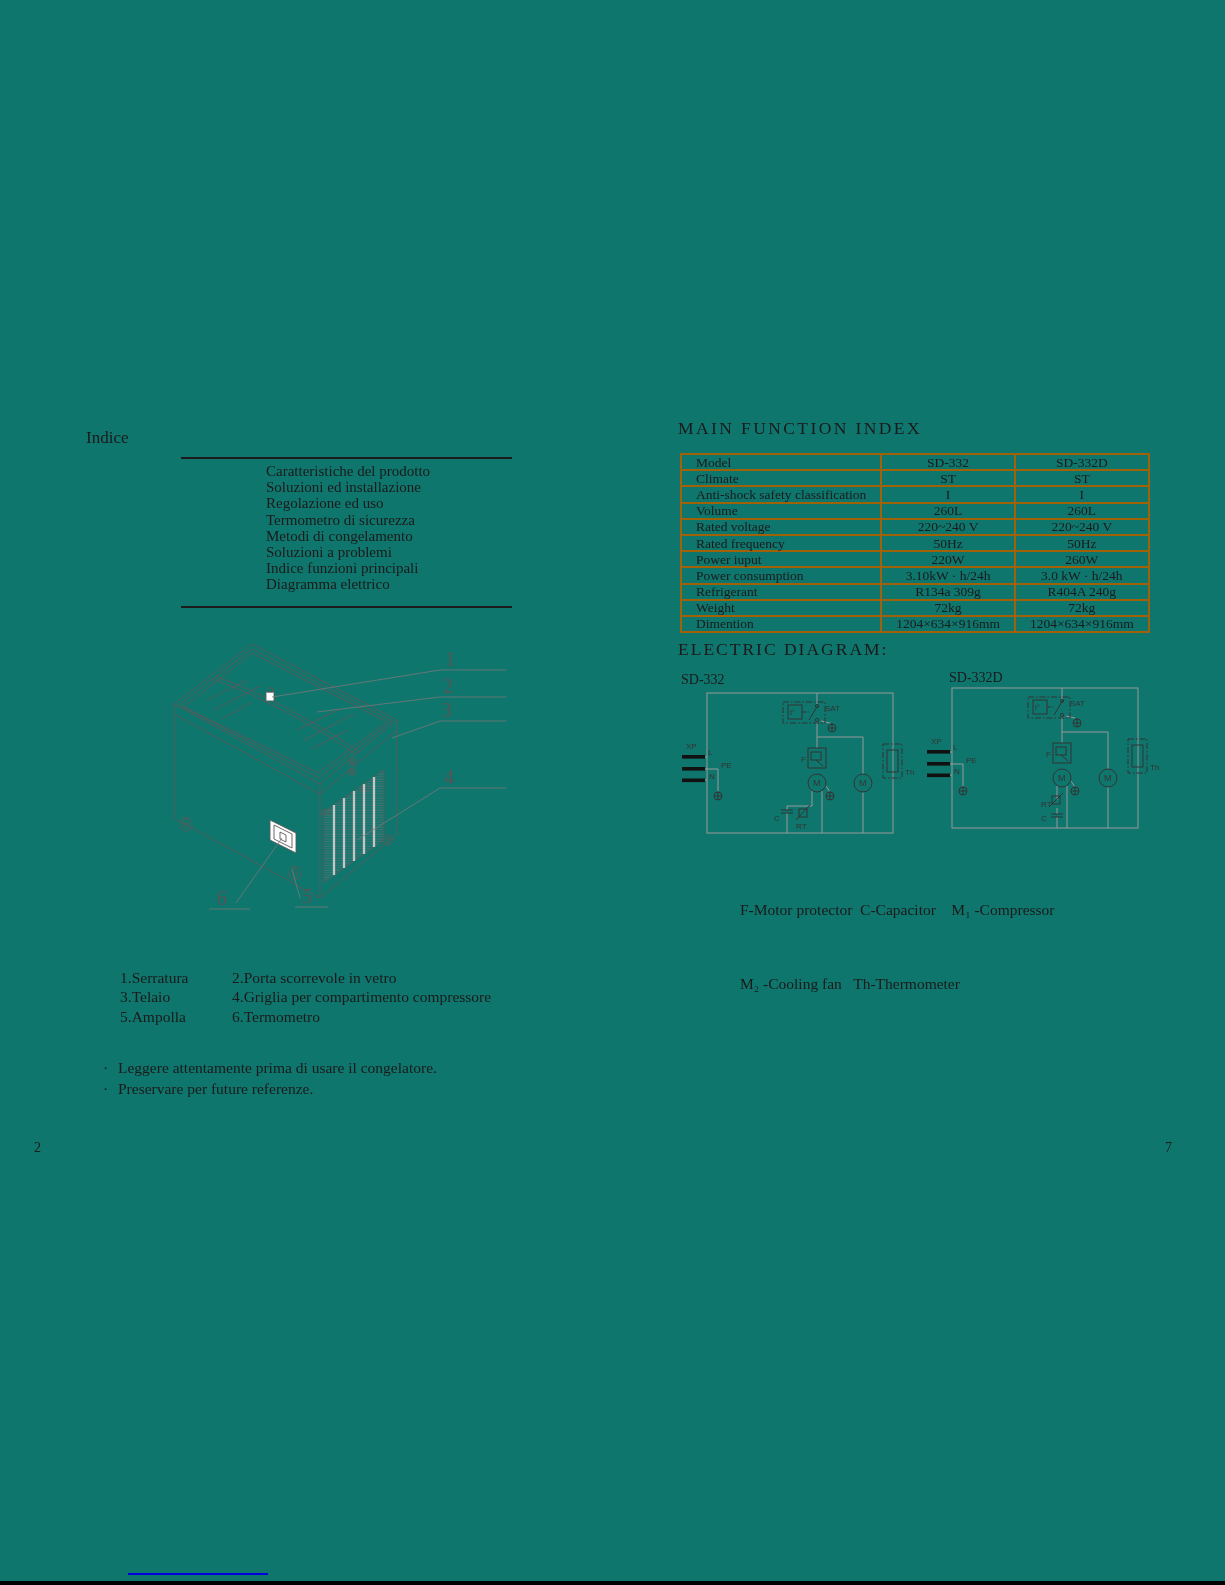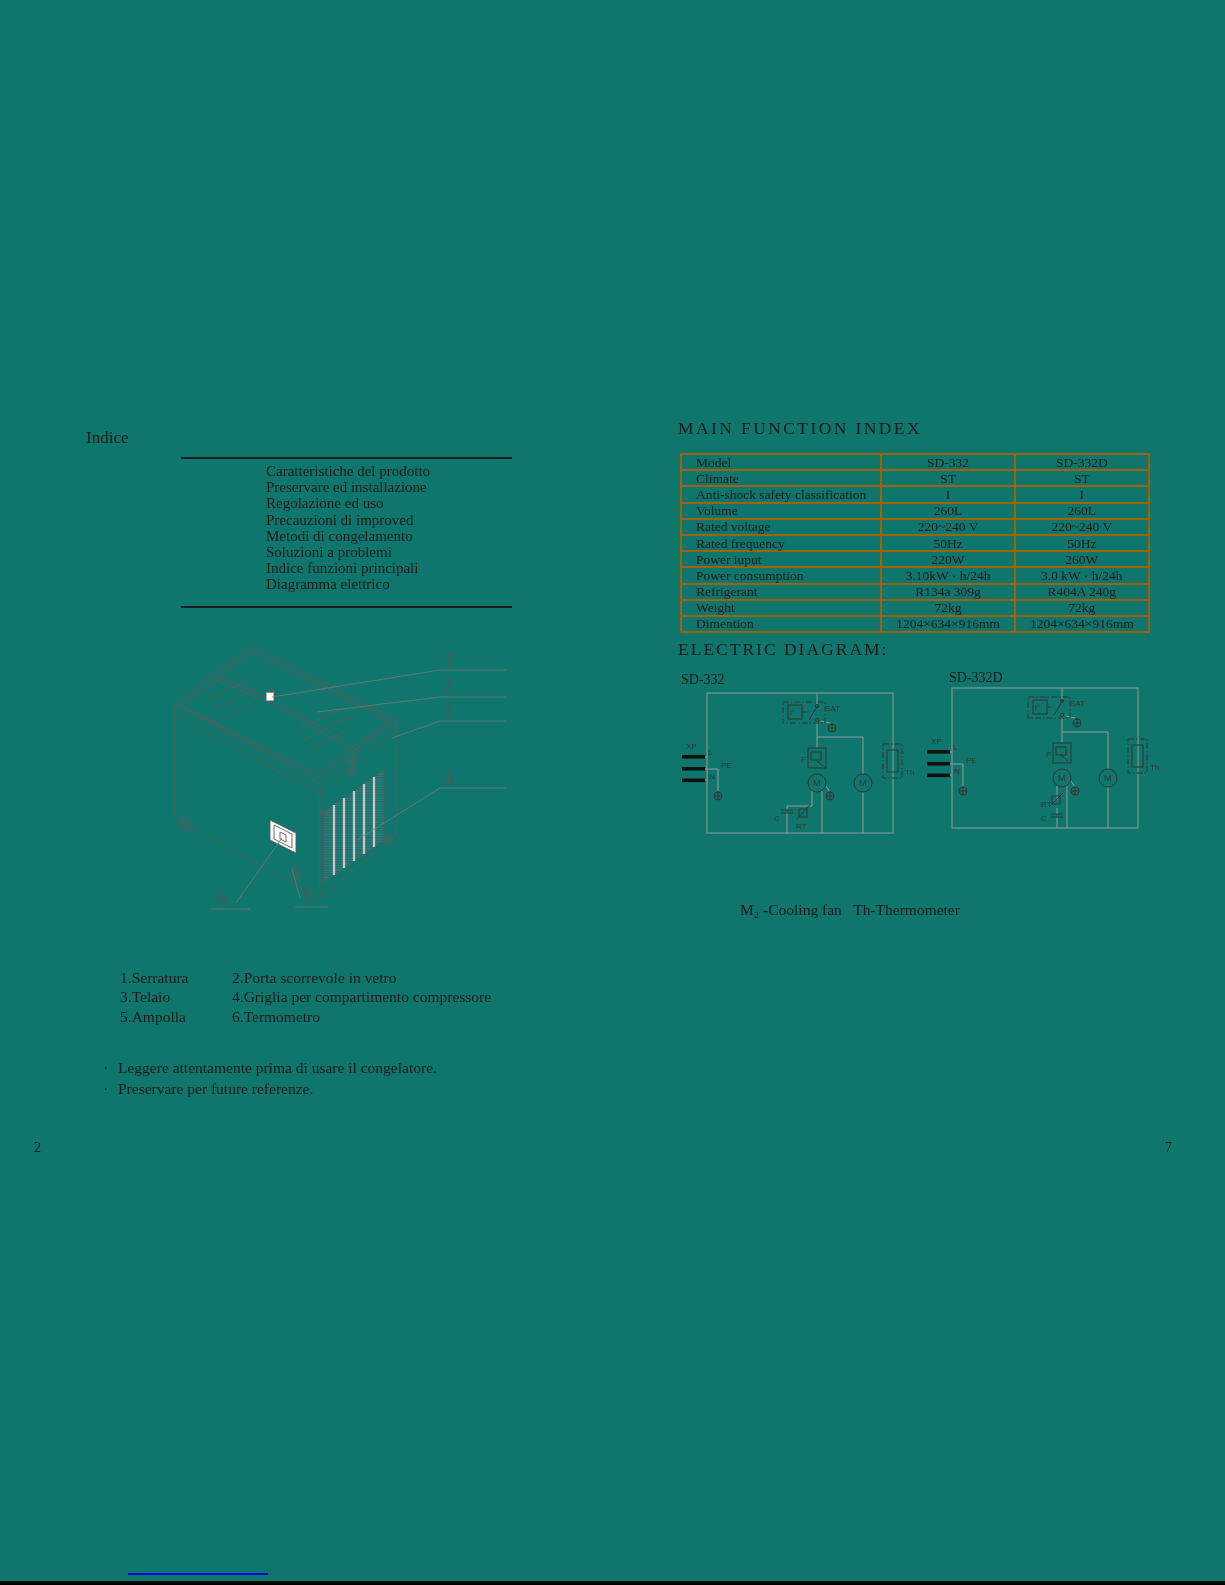--- a/index.html
+++ b/index.html
@@ -51,23 +51,23 @@
 </head>
 <body>
 
 <div id="canvas">
 
   <div class="abs indice-title">Indice</div>
   <div class="abs rule rule-top"></div>
 
   <div class="abs index-list">
     <div>Caratteristiche del prodotto</div>
-    <div>Preservare ed installazione</div>
+    <div>Soluzioni ed installazione</div>
     <div>Regolazione ed uso</div>
-    <div>Precauzioni di improved</div>
+    <div>Termometro di sicurezza</div>
     <div>Metodi di congelamento</div>
     <div>Soluzioni a problemi</div>
     <div>Indice funzioni principali</div>
     <div>Diagramma elettrico</div>
   </div>
   <div class="abs rule rule-bot"></div>
 
   <div class="abs figure-wrap">
     <svg width="360" height="300" viewBox="0 0 360 300">
       <defs>
@@ -390,20 +390,21 @@
       <text x="122" y="81">F</text>
       <text x="117" y="131">RT</text>
       <text x="117" y="145">C</text>
       <text x="134" y="105" font-size="9">M</text>
       <text x="180" y="105" font-size="9">M</text>
       <text x="226" y="94">Th</text>
     </g>
   </svg>
 
   <div class="abs legend">
+    <div>F-Motor protector  C-Capacitor    M₁ -Compressor</div>
     <div>M₂ -Cooling fan   Th-Thermometer</div>
   </div>
 
 
   <div class="abs pageno pn-right">7</div>
 
   <div class="abs blue-line"></div>
   <div class="abs black-line"></div>
 
 </div>

